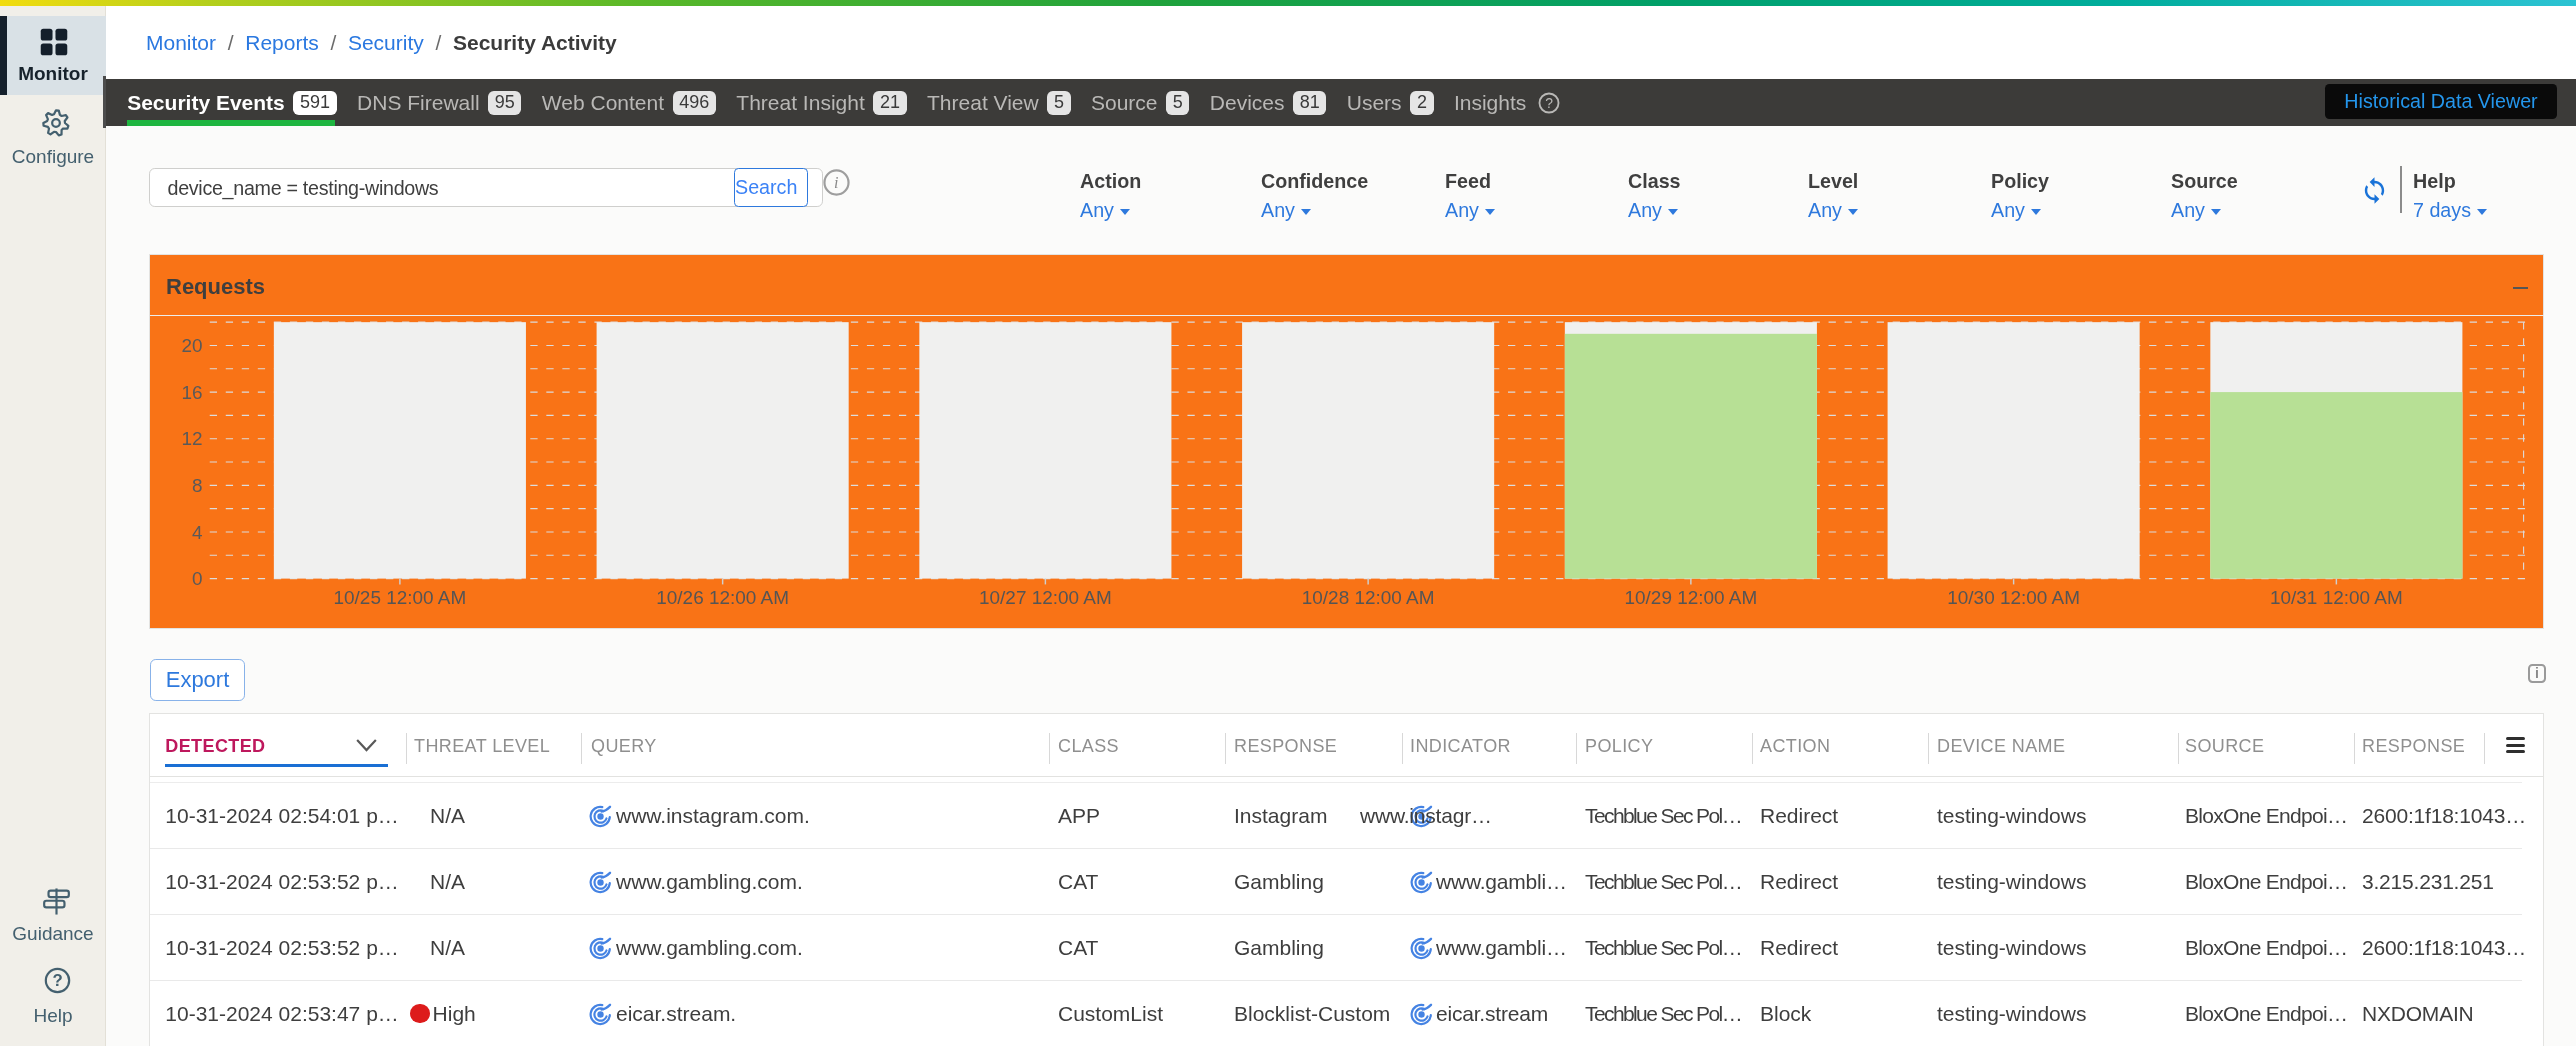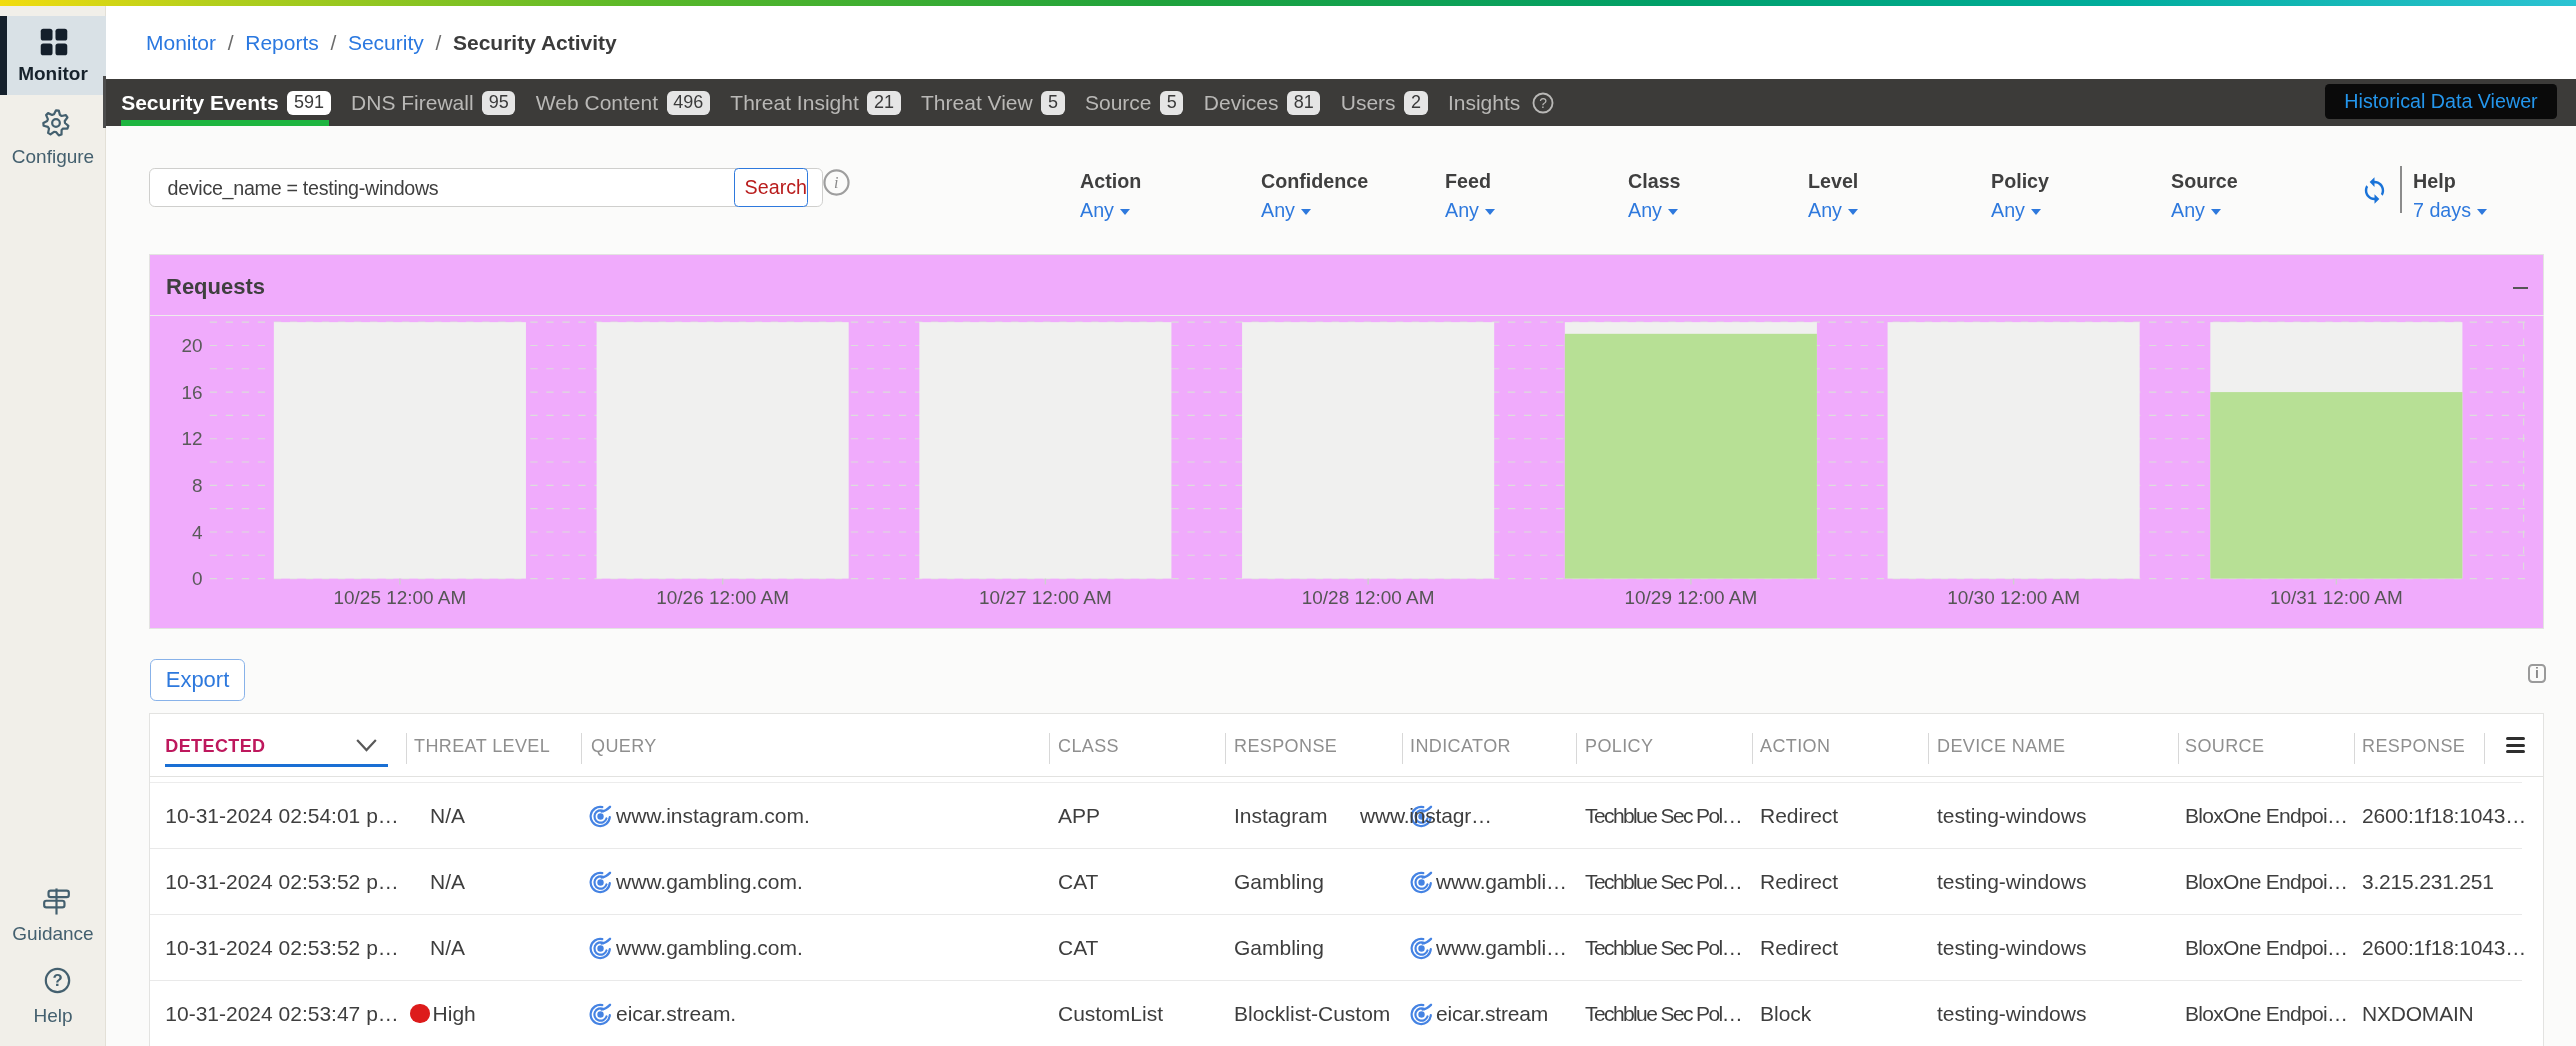--- a/index.html
+++ b/index.html
@@ -19,40 +19,40 @@
   .sidetext { position:absolute; width:106px; text-align:center; font-size:19px; color:#44606f; }
   #montext { color:#17222c; font-weight:bold; }
   #sbthumb { position:absolute; left:103px; top:76px; width:2.9px; height:52px; background:#4c4c4c; }
 
   
   #crumbs { position:absolute; left:146px; top:31px; font-size:21px; color:#6b6b6b; white-space:nowrap; }
   #crumbs a { color:#2a78e0; text-decoration:none; }
   #crumbs b { color:#3b3b3b; }
 
   
-  #tabbar { position:absolute; left:106px; top:79px; width:2470px; height:47px; background:#3c3b39; display:flex; align-items:center; padding-left:5px;text-align:right; }
+  #tabbar { position:absolute; left:106px; top:79px; width:2470px; height:47px; background:#3c3b39; display:flex; align-items:center; padding-left:11px;text-align:right; }
   .tab { display:flex; align-items:center; height:47px; padding:0 10.2px; position:relative; font-size:21px; color:#b9b8b6; white-space:nowrap; }
   .tab .badge { margin-left:8.7px; background:#e5e5e5; color:#3a3a3a; font-size:18px; border-radius:5.8px; padding:1.5px 6.6px; line-height:21px; }
   .tab.active { color:#ffffff; font-weight:bold; }
   .tab.active .badge { background:#ffffff; font-weight:normal; }
   .tab.active:after { content:""; position:absolute; left:10.2px; right:11.7px; bottom:0; height:5.8px; background:#1db954; background:#1eb540; }
   #hdv { position:absolute; left:2325px; top:84px; width:232px; height:35px; background:#0a0a0a; border-radius:4.4px; color:#2496ec; font-size:19.7px; text-align:center; line-height:34px; }
 
   
   #searchbox { position:absolute; left:149px; top:168px; width:674px; height:39px; background:#fff; border:1.5px solid #cfcfcd; border-radius:5.8px; }
   #searchbox span { position:absolute; left:17.5px; top:8px; font-size:19.7px; letter-spacing:-0.3px; color:#3f3f3f; }
-  #searchbtn { position:absolute; left:734px; top:168px; width:74px; height:39px; background:#fff; border:1.5px solid #2e79dd; border-radius:4.4px; color:#b91c1c; font-size:19.7px; text-align:right; line-height:36px; }
+  #searchbtn { position:absolute; left:734px; top:168px; width:74px; height:39px; background:#fff; border:1.5px solid #2e79dd; border-radius:4.4px; color:#3b82f6; font-size:19.7px; text-align:left; line-height:36px; }
   .filter { position:absolute; top:170px; white-space:nowrap; }
   .filter .lab { font-size:19.7px; font-weight:bold; color:#3f3f3f; }
   .filter .any { font-size:19.7px; color:#2e79dd; margin-top:5.8px; }
   .caret { display:inline-block; width:0; height:0; border-left:5.1px solid transparent; border-right:5.1px solid transparent; border-top:6.6px solid #2e79dd; margin-left:5.8px; position:relative; top:-1.5px; }
   #vdiv { position:absolute; left:2400px; top:166px; width:1.5px; height:47px; background:#8b8b8b; }
 
   
-  #panel { position:absolute; left:149px; top:254px; width:2395px; height:375px; background:#f0abfc; border:0.7px solid #e3e3e1; }
+  #panel { position:absolute; left:149px; top:254px; width:2395px; height:375px; background:#f97316; border:0.7px solid #e3e3e1; }
   #ptitle { position:absolute; left:16px; top:19px; font-size:22px; font-weight:bold; color:#3f3f3f; }
   #pminus { position:absolute; left:2363px; top:32px; width:14.6px; height:2.2px; background:#555; }
   #pdivider { position:absolute; left:0px; top:60px; width:2394px; height:0.7px; background:#ededeb; }
 
   
   #export { position:absolute; left:150px; top:659px; width:95px; height:42px; background:#fff; border:1.5px solid #88b2e9; border-radius:5.8px; color:#2e79dd; font-size:22px; text-align:center; line-height:39px; }
   #infosq { position:absolute; left:2528px; top:664px; width:18px; height:19px; border:2.2px solid #9a9a9a; border-radius:4.4px; color:#8a8a8a; font-size:14px; font-weight:bold; text-align:center; line-height:15.3px; }
   #table { position:absolute; left:149px; top:713px; width:2395px; height:333px; background:#fff; border:0.7px solid #e3e3e1; border-bottom:none; }
   .hcell { position:absolute; top:22px; font-size:18px; color:#8f8f8f; letter-spacing:0.4px; white-space:nowrap; }
   .hsep { position:absolute; top:19px; width:1.1px; height:31px; background:#d8d8d8; }

